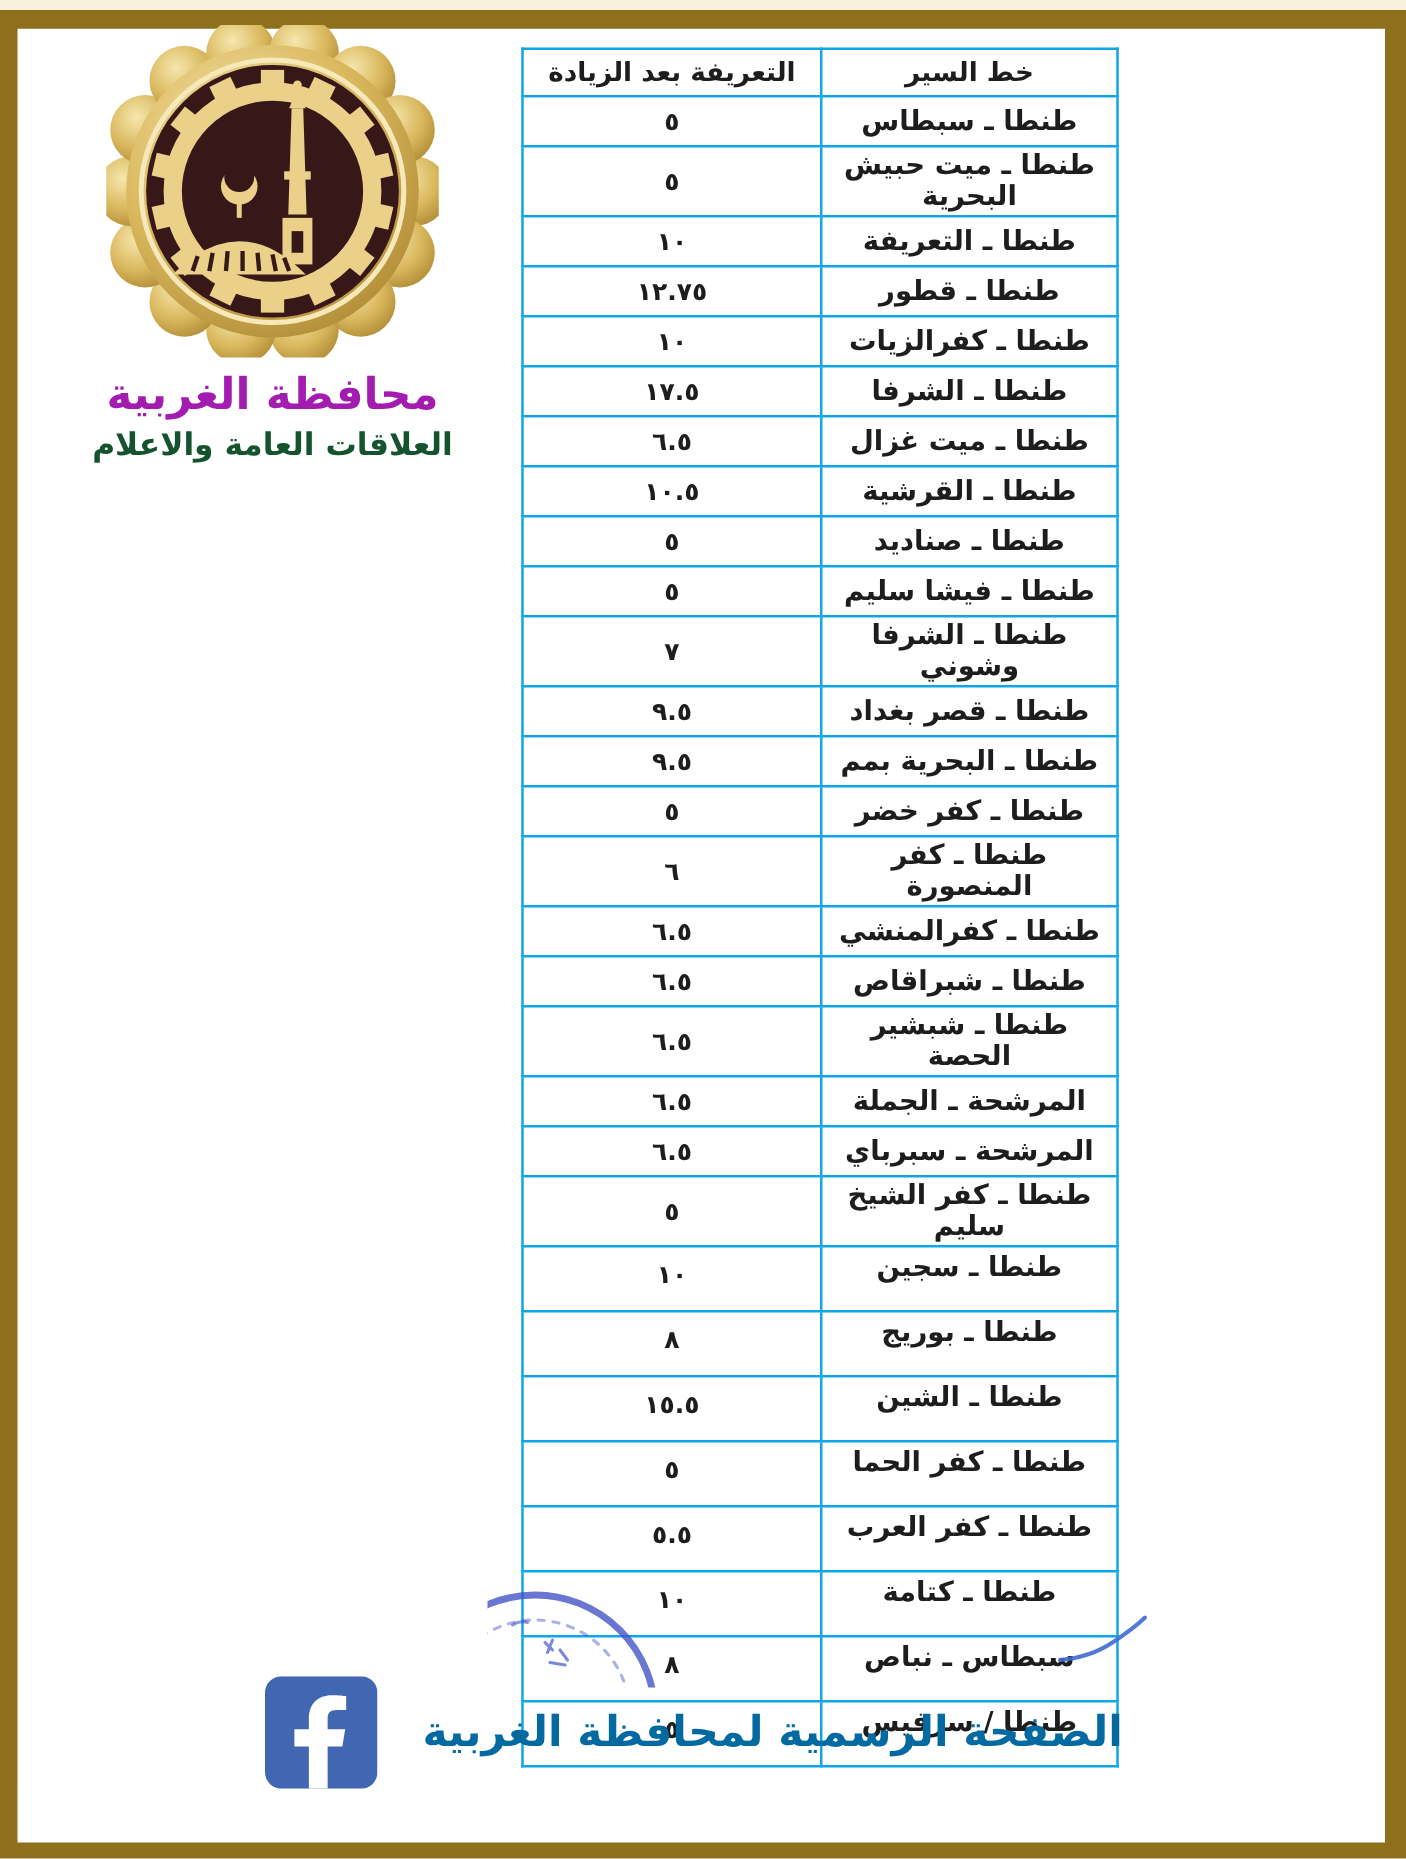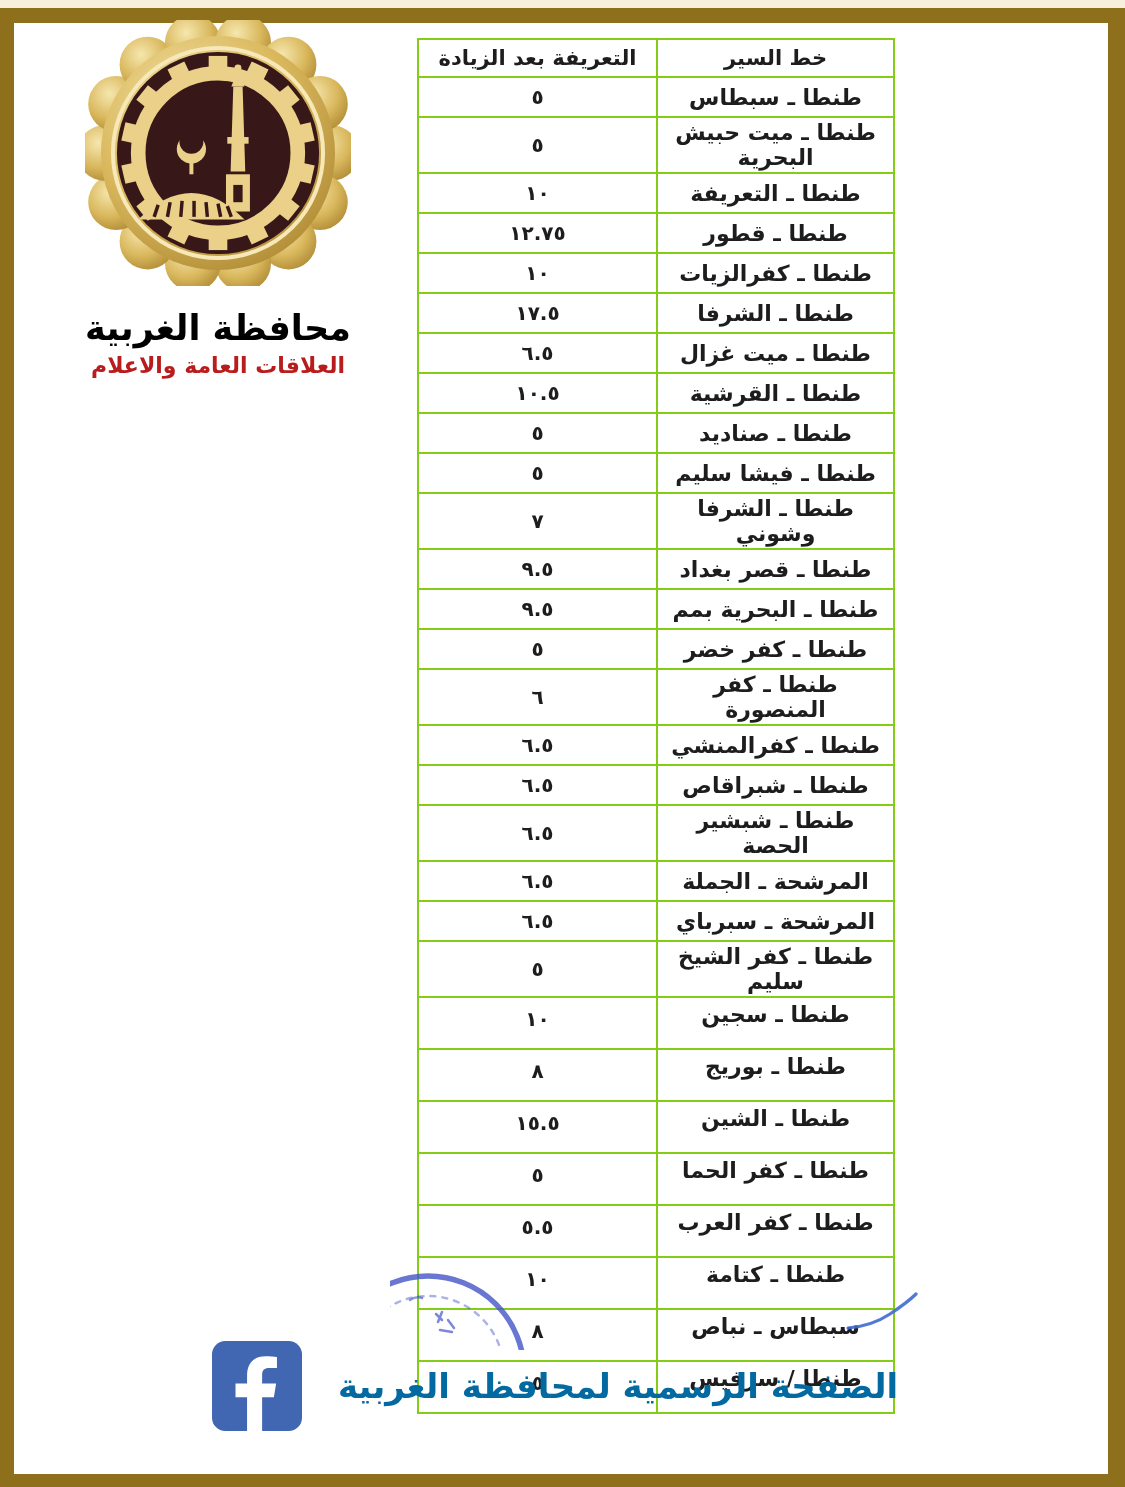--- a/index.html
+++ b/index.html
@@ -11,31 +11,31 @@
   .top-sliver { position:absolute; top:0; left:0; right:0; height:8px; background:#F7F0DC; }
   .frame {
     position:absolute; top:8px; left:0; right:0; bottom:0;
     border-style:solid; border-color:#8E701C;
     border-width:15px 17px 13px 14px;
     pointer-events:none;
   }
 
   
   .logo-block { position:absolute; left:68px; top:20px; width:300px; text-align:center; }
-  .logo-title   { direction:rtl; font-size:35px; font-weight:bold; color:#000000; line-height:1.05; margin-top:20px; }
-  .logo-subtitle{ direction:rtl; font-size:22px; font-weight:bold; color:#b91c1c; margin-top:6px; }
+  .logo-title   { direction:rtl; font-size:35px; font-weight:bold; color:#a21caf; line-height:1.05; margin-top:8px; }
+  .logo-subtitle{ direction:rtl; font-size:25px; font-weight:bold; color:#14532d; margin-top:6px; }
 
   
   .fare-table {
     position:absolute; left:417px; top:38px; width:478px;
     border-collapse:collapse; direction:rtl;
     color:#1d1d1d;
   }
   .fare-table th, .fare-table td {
-    border:2px solid #84cc16;
+    border:2px solid #0ea5e9;
     font-weight:bold;
     text-align:center;
     vertical-align:middle;
     padding:2px 6px;
   }
   .fare-table thead tr { height:38px; }
   .fare-table th { font-size:21px; }
   .fare-table tbody tr { height:40px; }
   .fare-table tbody tr.tall { height:52px; }
   .route-cell { width:211px; font-size:22px; }

